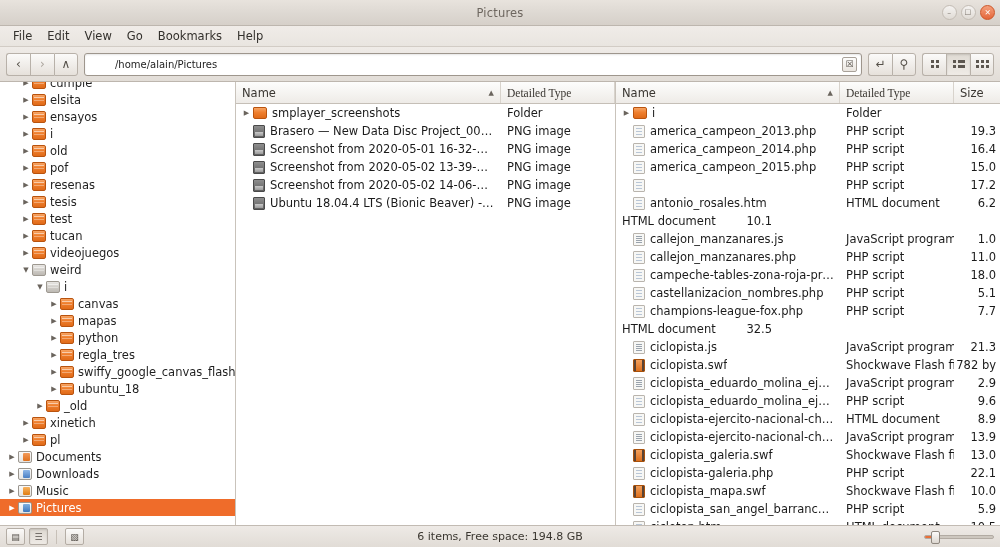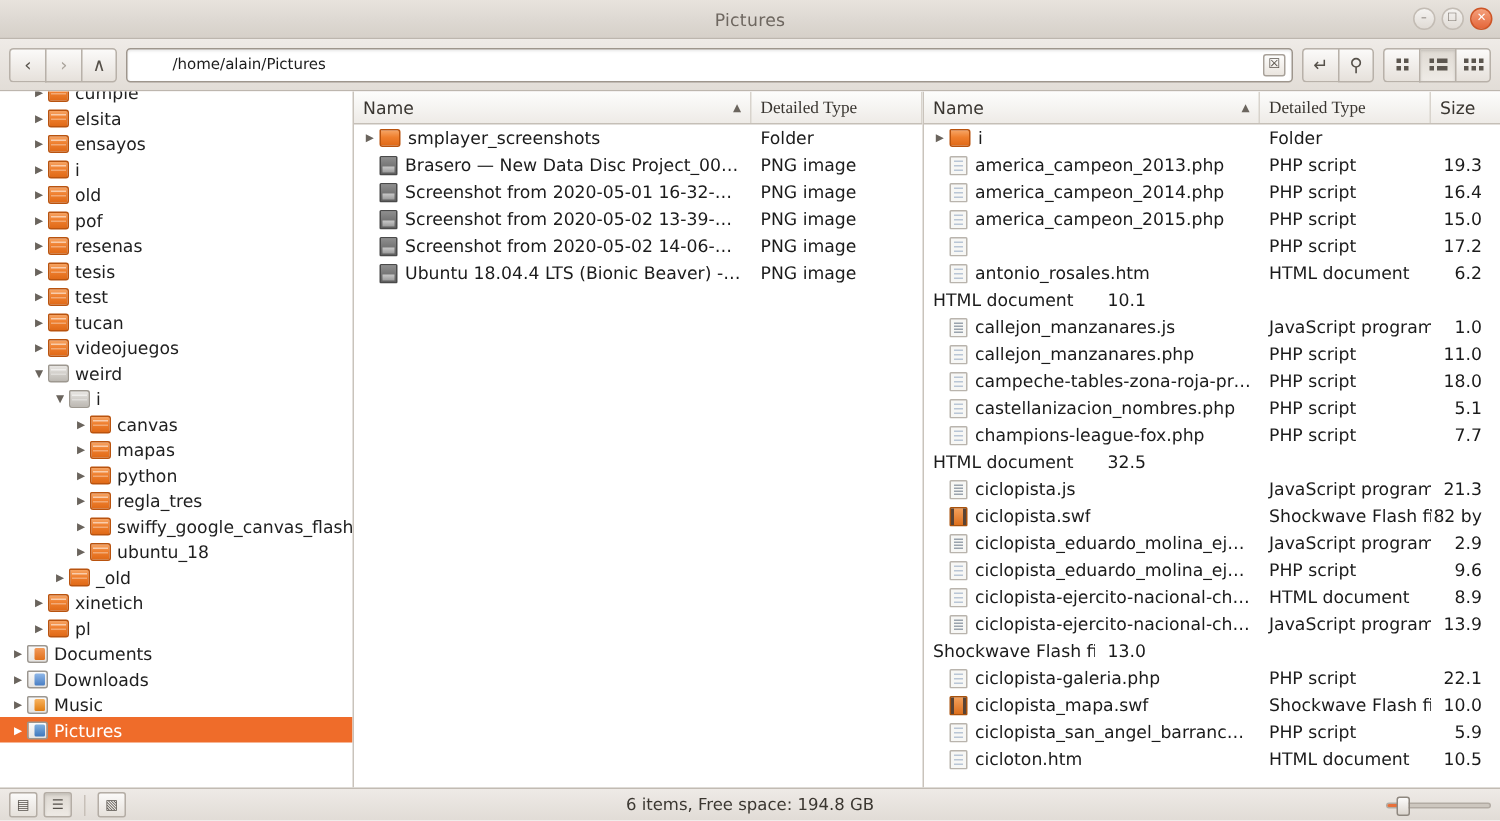--- a/index.html
+++ b/index.html
@@ -153,21 +153,21 @@
   .ch.name { flex: 1 1 auto; min-width: 0; justify-content: space-between; gap: 37px; }
   .ch .sortarrow { font-size: 7px; color: #6b655e; margin-left: 6px; }
   .ch.type { flex: 0 0 114px; font-family: Liberation Serif, serif; }
   .ch.size { flex: 0 0 46px; border-right: none; }
 
   .rows { flex: 1 1 auto; overflow: hidden; }
   .frow { height: 18px; display: flex; align-items: center; font-size: 11.5px; color: #1b1b1b; white-space: nowrap; }
   .cell { padding: 0 6px; display: flex; align-items: center; overflow: hidden; }
   .cell.name { flex: 1 1 auto; min-width: 0; padding-left: 4px; }
   .cell.type { flex: 0 0 114px; }
-  .cell.size { flex: 0 0 46px; justify-content: flex-end; padding-right: 12px; }
+  .cell.size { flex: 0 0 46px; justify-content: flex-end; padding-right: 4px; }
   .nm { overflow: hidden; text-overflow: ellipsis; white-space: nowrap; }
 
   
   .ico { width: 12px; height: 13px; flex: 0 0 12px; margin-right: 5px; position: relative; }
   .ico.image {
     background: linear-gradient(to bottom,#8e8e8e,#5f5f5f);
     border: 1px solid #4a4a4a; border-radius: 1px;
   }
   .ico.image::after {
     content:""; position:absolute; left:1px; right:1px; bottom:1px; height:4px;
@@ -236,20 +236,28 @@
         </div>
       <div class="wb">
           <i>☐</i>
         </div>
       <div class="wb close">
           <i>✕</i>
         </div>
     </div>
   </div>
 
+  <div class="menubar">
+    <div class="menuitem">File</div>
+    <div class="menuitem">Edit</div>
+    <div class="menuitem">View</div>
+    <div class="menuitem">Go</div>
+    <div class="menuitem">Bookmarks</div>
+    <div class="menuitem">Help</div>
+  </div>
 
   <div class="toolbar">
     <div class="navgroup">
       <div class="tbtn">
           <span>‹</span>
         </div>
       <div class="tbtn dim">
           <span>›</span>
         </div>
       <div class="tbtn">
@@ -676,20 +684,25 @@
           <div class="frow">
             <div class="cell name">
               <span class="rowtri empty">▶</span>
               <span class="ico page js"></span>
               <span class="nm">ciclopista-ejercito-nacional-chimilli.js</span>
             </div>
             <div class="cell type">JavaScript program</div>
             <div class="cell size">13.9</div>
           </div>
           <div class="frow">
+            <div class="cell name">
+              <span class="rowtri empty">▶</span>
+              <span class="ico swf"></span>
+              <span class="nm">ciclopista_galeria.swf</span>
+            </div>
             <div class="cell type">Shockwave Flash file</div>
             <div class="cell size">13.0</div>
           </div>
           <div class="frow">
             <div class="cell name">
               <span class="rowtri empty">▶</span>
               <span class="ico page"></span>
               <span class="nm">ciclopista-galeria.php</span>
             </div>
             <div class="cell type">PHP script</div>

